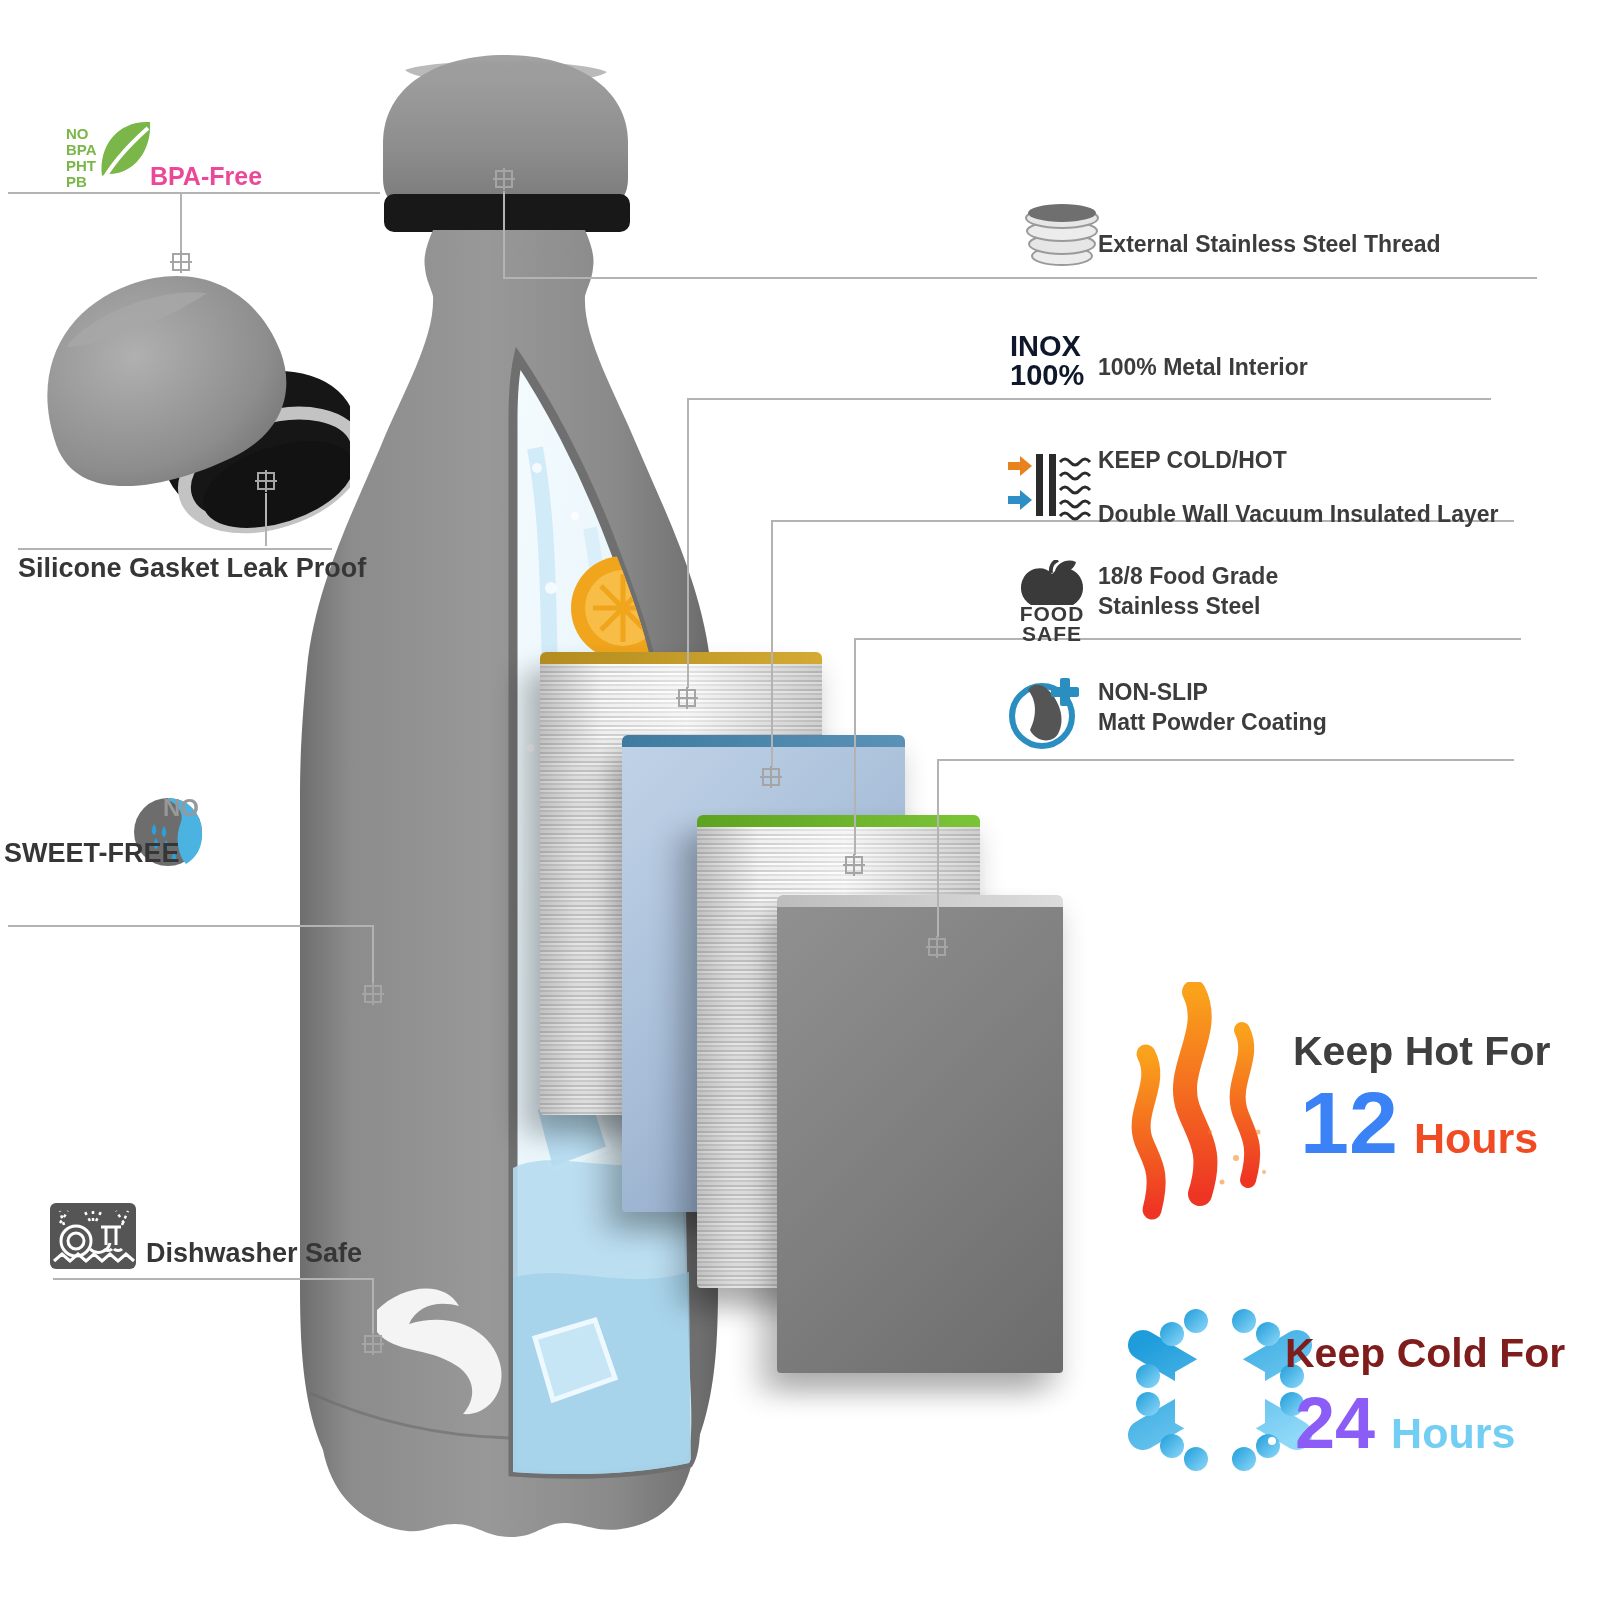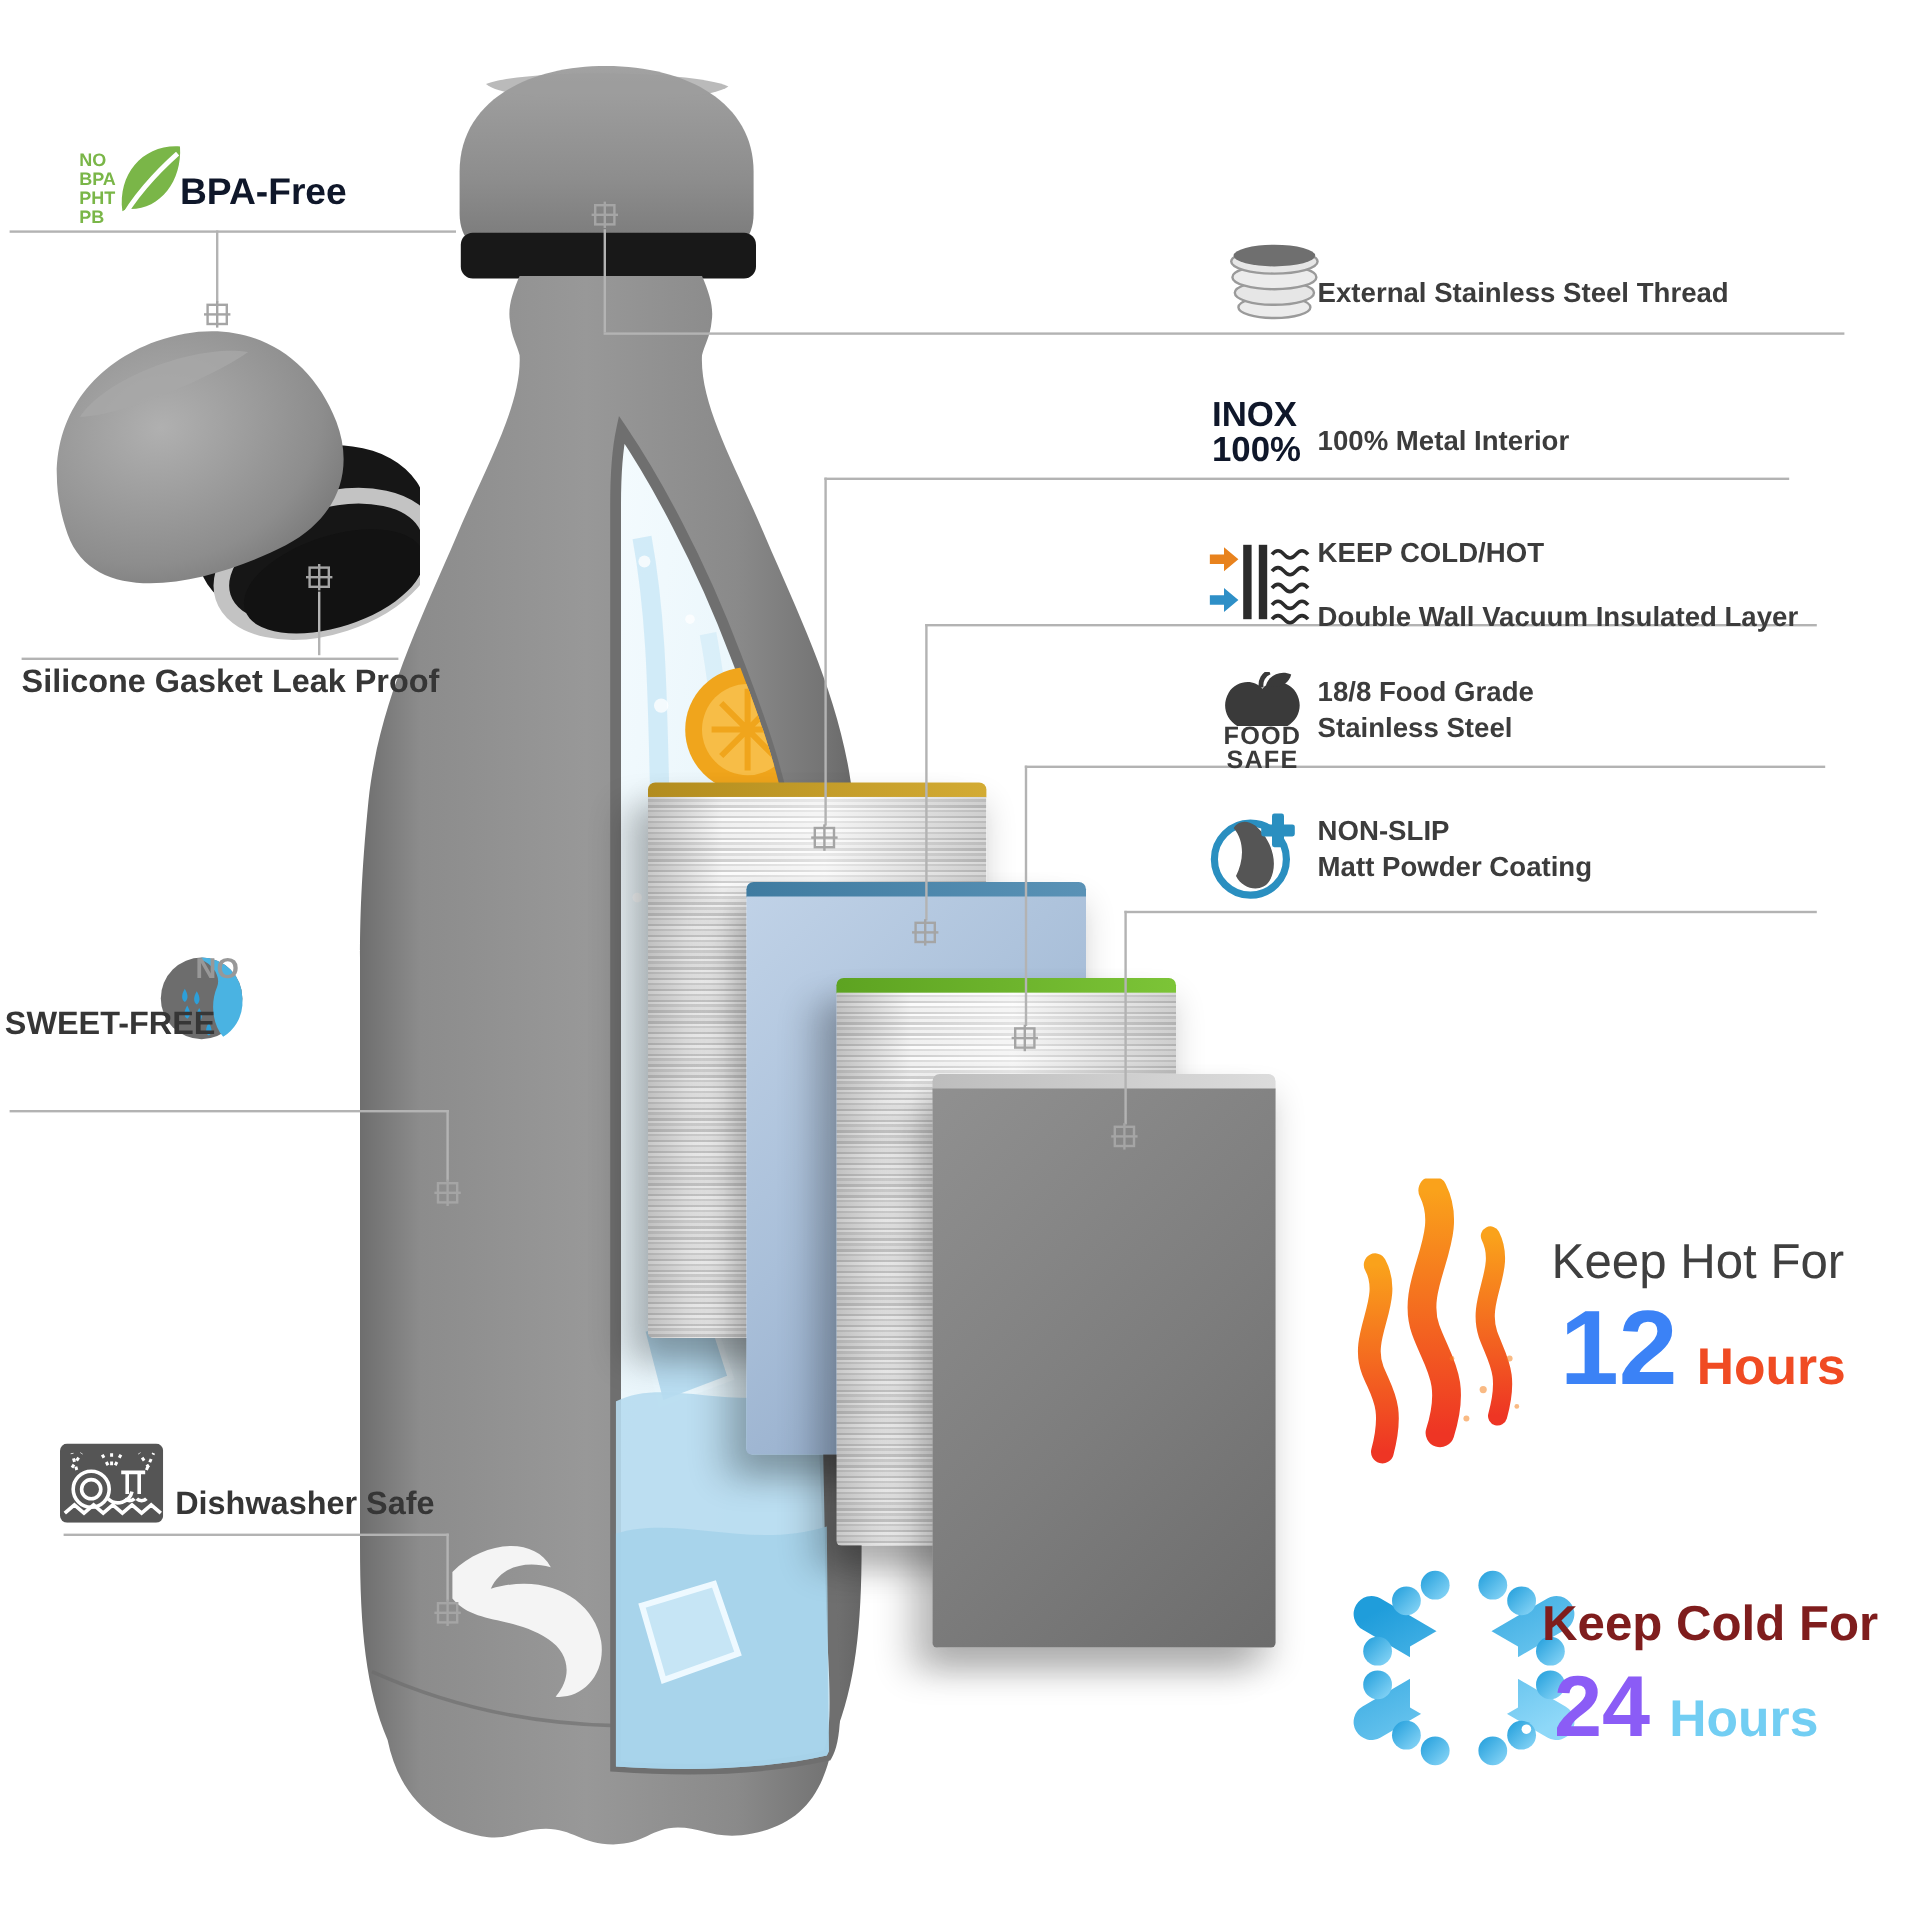--- a/index.html
+++ b/index.html
@@ -206,21 +206,21 @@
   <div class="abs" style="left:66px;top:126px;font-size:15px;font-weight:700;color:#7ab648;line-height:16px;">
     <div>NO</div>
     <div>BPA</div>
     <div>PHT</div>
     <div>PB</div>
   </div>
   <svg class="abs" style="left:96px;top:114px;" width="58" height="76" viewBox="0 0 58 76">
     <path d="M6,62 C2,30 24,6 54,8 C56,38 36,62 10,60 Z" fill="#7ab648"></path>
     <path d="M4,72 C14,52 34,30 52,14" stroke="#ffffff" stroke-width="4" fill="none"></path>
   </svg>
-  <div class="abs" style="left:150px;top:142px;font-size:31px;font-weight:700;color:#0f172a;">BPA-Free</div>
+  <div class="abs" style="left:150px;top:162px;font-size:25px;font-weight:700;color:#ec4899;">BPA-Free</div>
 
   <div class="abs big-label" style="left:18px;top:553px;">Silicone Gasket Leak Proof</div>
 
   <svg class="abs" style="left:126px;top:786px;" width="90" height="86" viewBox="0 0 90 86">
     <circle cx="42" cy="46" r="34" fill="#6d6d6d"></circle>
     <path d="M42,12 a34,34 0 0 1 34,34 l0,6 a34,34 0 0 1 -16,26 c-9,-10 -11,-28 -5,-42 c3,-8 -3,-18 -13,-22 Z" fill="#4ab3e2"></path>
     <g fill="#2d9fd9">
       <path d="M28,38 c3,5 3,9 0,11 c-3,-2 -3,-6 0,-11 Z"></path>
       <path d="M38,40 c3,5 3,9 0,11 c-3,-2 -3,-6 0,-11 Z"></path>
       <path d="M30,52 c3,5 3,9 0,11 c-3,-2 -3,-6 0,-11 Z"></path>
@@ -314,21 +314,21 @@
       <path d="M124,48 C138,76 112,100 122,130 C130,152 140,162 130,198" stroke-width="16"></path>
     </g>
     <g fill="#f58220" opacity=".55">
       <circle cx="118" cy="176" r="3"></circle>
         <circle cx="140" cy="150" r="2.5"></circle>
         <circle cx="104" cy="200" r="2.5"></circle>
       <circle cx="146" cy="190" r="2"></circle>
         <circle cx="92" cy="150" r="2"></circle>
     </g>
   </svg>
-  <div class="abs nowrap" style="left:1293px;top:1028px;font-size:41px;font-weight:400;color:#3f3f3f;">Keep Hot For</div>
+  <div class="abs nowrap" style="left:1293px;top:1028px;font-size:41px;font-weight:700;color:#3f3f3f;">Keep Hot For</div>
   <div class="abs" style="left:1300px;top:1078px;display:flex;align-items:baseline;gap:16px;">
     <span style="font-size:88px;font-weight:700;color:#3b82f6;line-height:90px;">12</span>
     <span style="font-size:43px;font-weight:700;color:#f04b23;">Hours</span>
   </div>
 
   <svg class="abs" style="left:1105px;top:1283px;" width="230" height="215" viewBox="0 0 230 215">
     <defs>
       <linearGradient id="sf" x1="0" y1="0" x2="1" y2="1">
         <stop offset="0" stop-color="#1f9ddb"></stop>
           <stop offset="1" stop-color="#8ed8f8"></stop>

